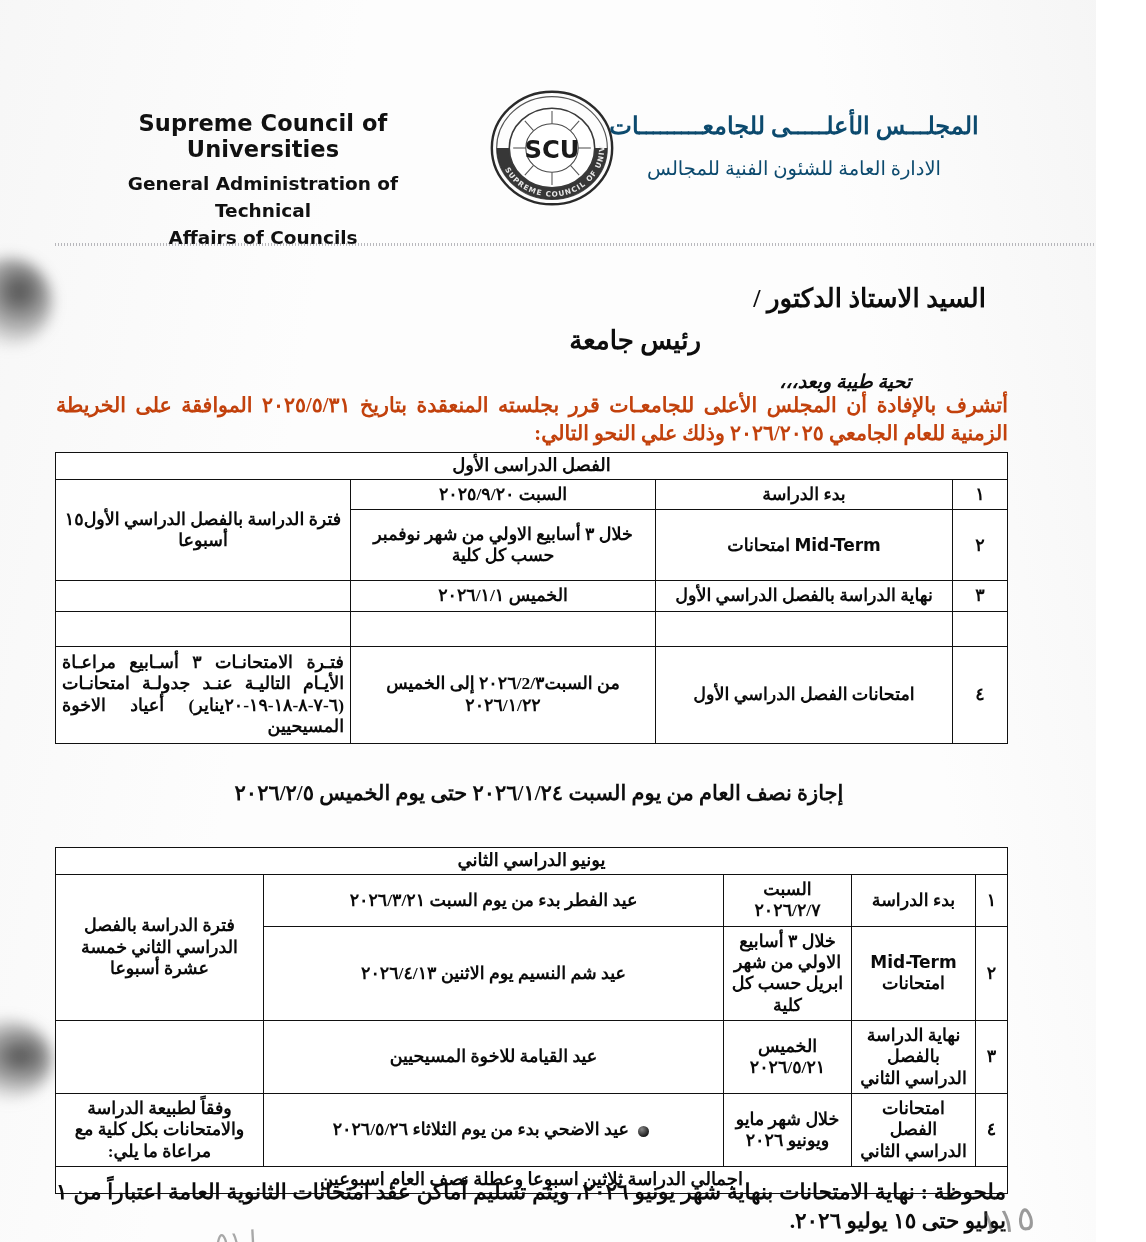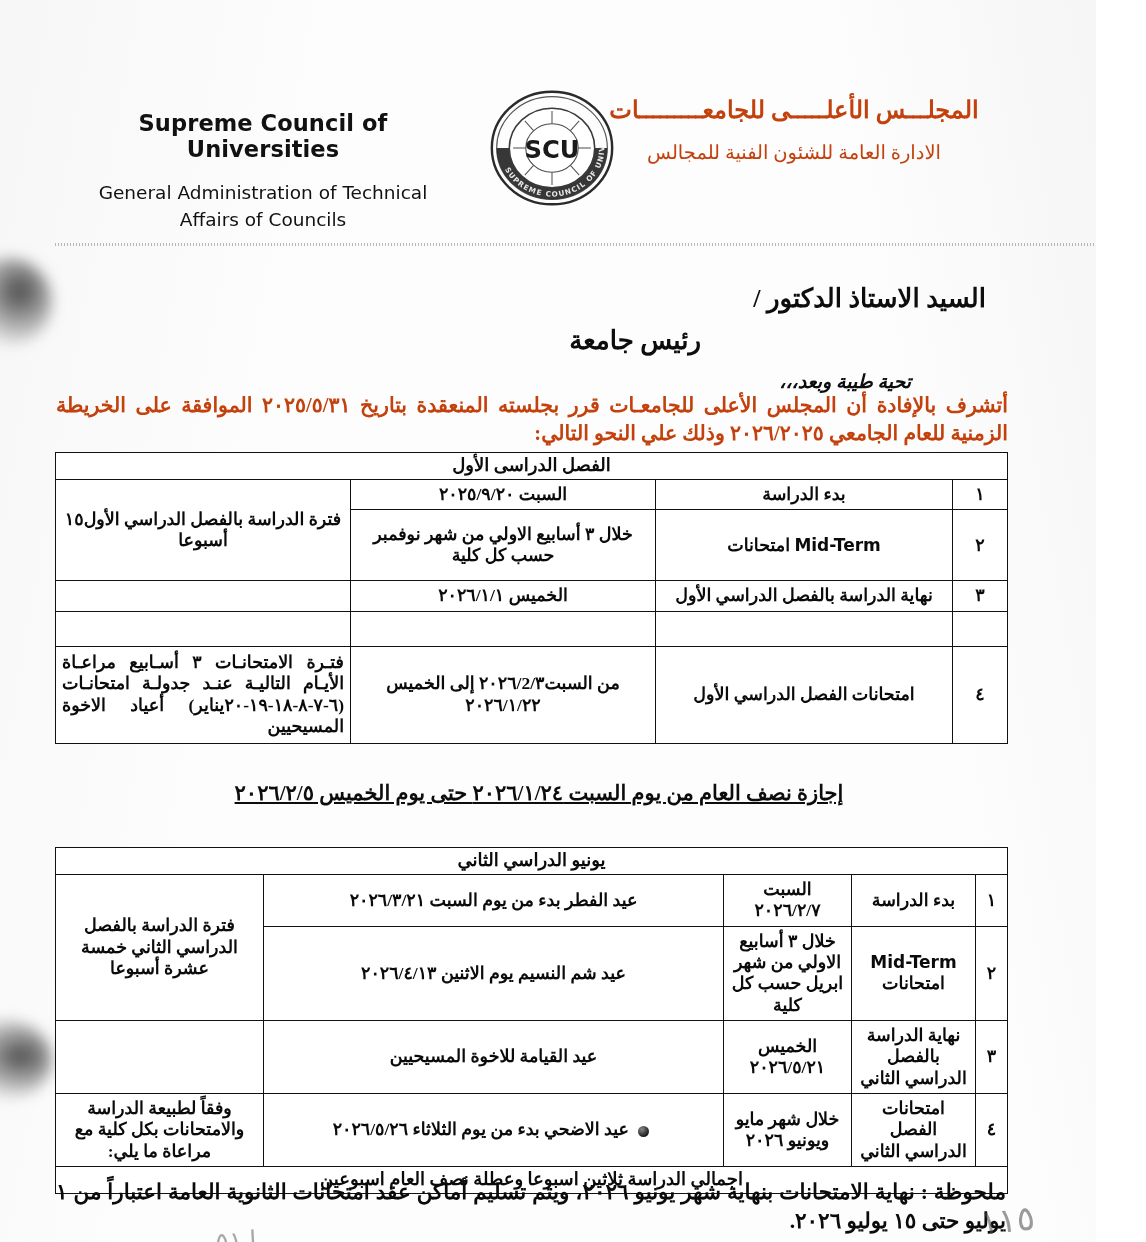--- a/index.html
+++ b/index.html
@@ -57,30 +57,30 @@
   
   .hdr-en {
     position: absolute;
     left: 88px; top: 110px;
     width: 350px;
     text-align: center;
     font-family: "DejaVu Sans", "Liberation Sans", sans-serif;
     color: #111;
   }
   .hdr-en .l1 { font-size: 22.5px; font-weight: 700; letter-spacing: .1px; }
-  .hdr-en .l2 { font-size: 18.5px; font-weight: 400; margin-top: 18px; line-height: 1.45; }
+  .hdr-en .l2 { font-size: 18.5px; font-weight: 700; margin-top: 9px; line-height: 1.45; }
 
   .hdr-ar {
     position: absolute;
-    right: 92px; top: 96px;
+    right: 92px; top: 112px;
     width: 420px;
     direction: rtl;
     text-align: center;
     font-family: "Liberation Serif", "DejaVu Serif", serif;
-    color: #c2410c;
+    color: #0c4a6e;
   }
   .hdr-ar .l1 { font-size: 24px; font-weight: 700; letter-spacing: -.2px; }
   .hdr-ar .l2 { font-size: 19.5px; margin-top: 17px; }
 
   
   .seal {
     position: absolute;
     left: 474px; top: 82px;
     width: 156px; height: 132px;
   }
@@ -150,21 +150,20 @@
   
   .mid-holiday {
     position: absolute;
     right: 212px; top: 781px;
     width: 690px;
     direction: rtl;
     text-align: center;
     font-size: 21px;
     font-weight: 700;
     color: #0d0d0d;
-    text-decoration: underline;
   }
 
   
   #table2 { right: 88px; top: 847px; }
   #table2 table { width: 952px; }
 
   
   .footer-note {
     position: absolute;
     right: 90px; top: 1178px;

